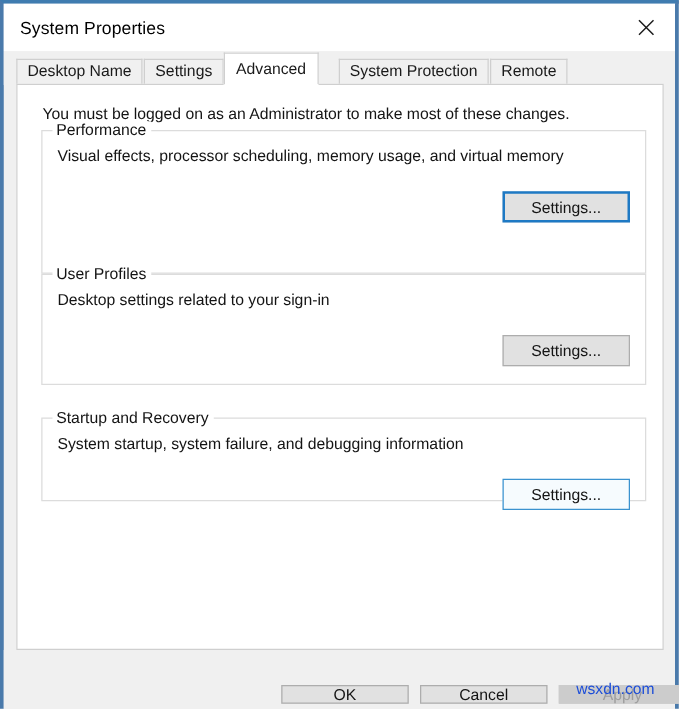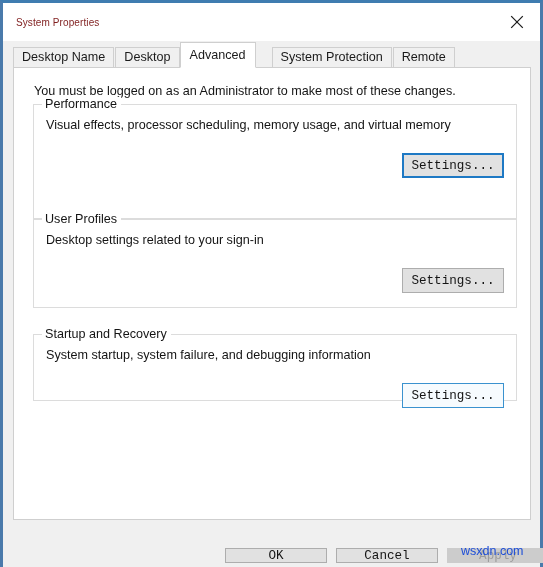--- a/index.html
+++ b/index.html
@@ -36,22 +36,22 @@
   #titlebar {
     height: 38px;
     min-height: 38px;
     background: #ffffff;
     display: flex;
     align-items: center;
     justify-content: space-between;
     position: relative;
   }
   #title-text {
-    font-size: 10px;
-    color: #7f1d1d;
+    font-size: 14px;
+    color: #000000;
     padding-left: 13px;
     letter-spacing: 0.1px;
     white-space: nowrap;
   }
   #close-button {
     width: 46px;
     height: 38px;
     display: flex;
     align-items: center;
     justify-content: center;
@@ -141,21 +141,21 @@
     left: 12px;
     top: 13px;
     font-size: 12.6px;
     color: #141414;
     white-space: nowrap;
   }
 
   
   .btn {
     box-sizing: border-box;
-    font-family: Liberation Mono, monospace;
+    font-family: Liberation Sans, sans-serif;
     font-size: 12.6px;
     color: #141414;
     background: #e1e1e1;
     border: 1px solid #adadad;
     text-align: center;
     cursor: default;
     display: flex;
     align-items: center;
     justify-content: center;
     white-space: nowrap;
@@ -233,21 +233,21 @@
         </svg>
       </span>
     </div>
   </div>
 
   <div id="tabstrip">
     <div class="tab">
       <span>Desktop Name</span>
     </div>
     <div class="tab">
-      <span>Desktop</span>
+      <span>Settings</span>
     </div>
     <div class="tab selected">
       <span>Advanced</span>
     </div>
     <div class="tab">
       <span>System Protection</span>
     </div>
     <div class="tab">
       <span>Remote</span>
     </div>

